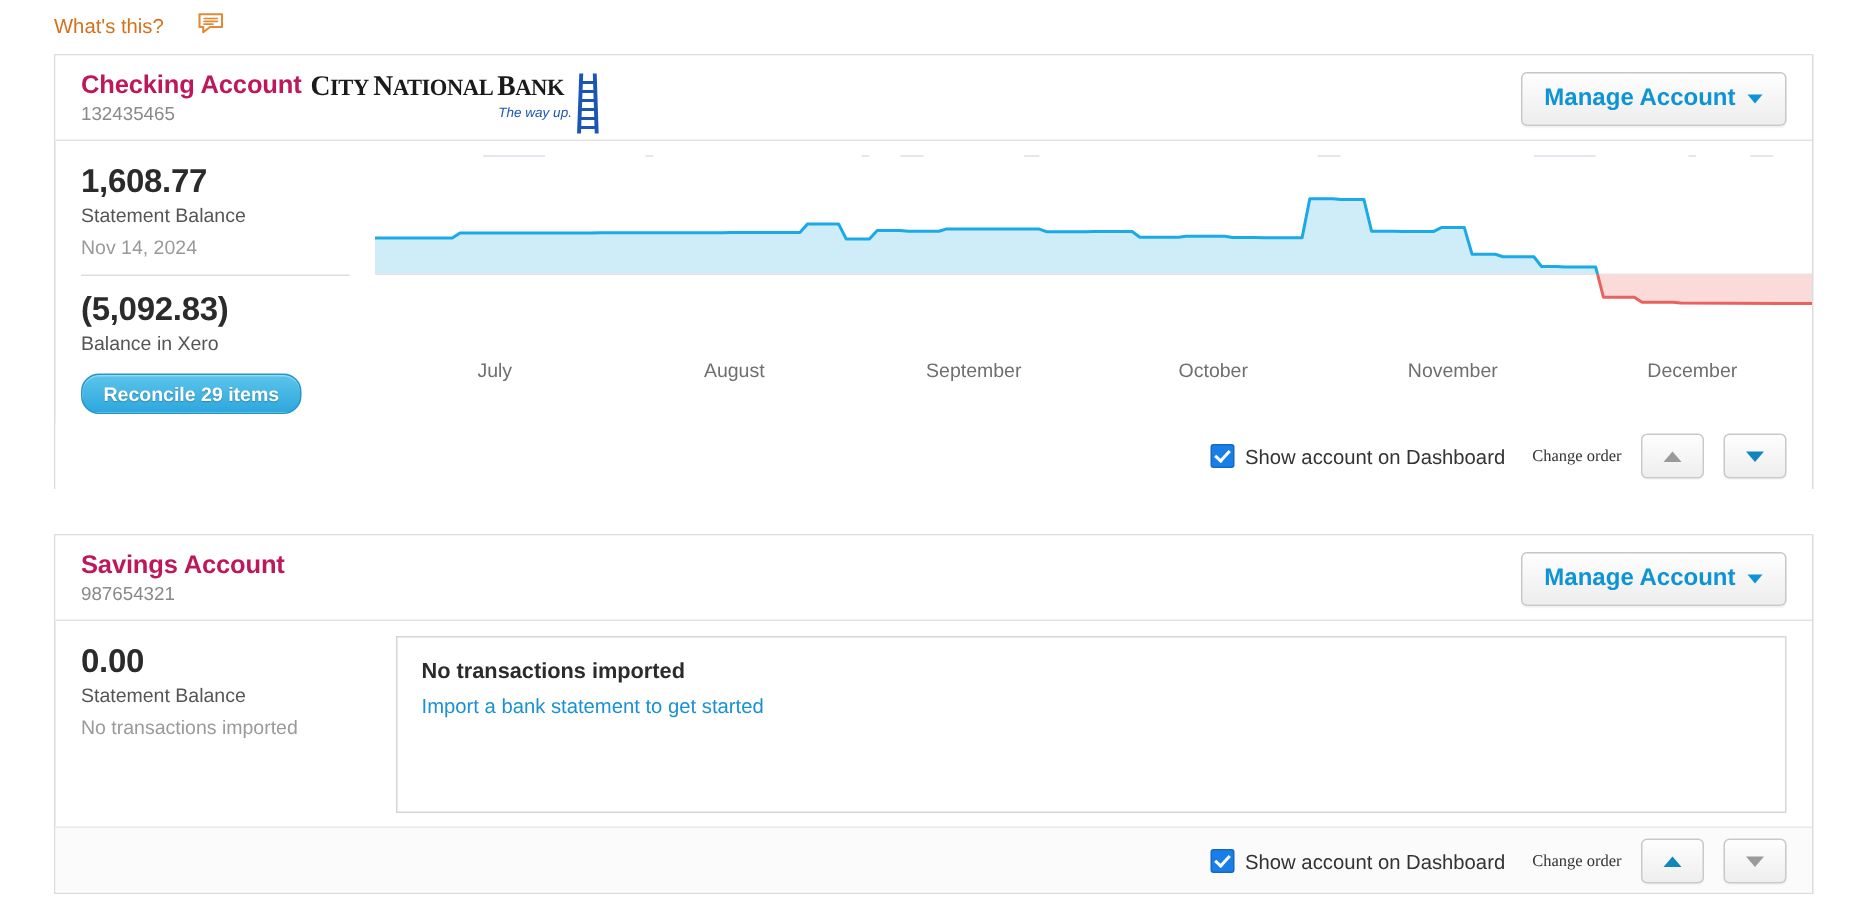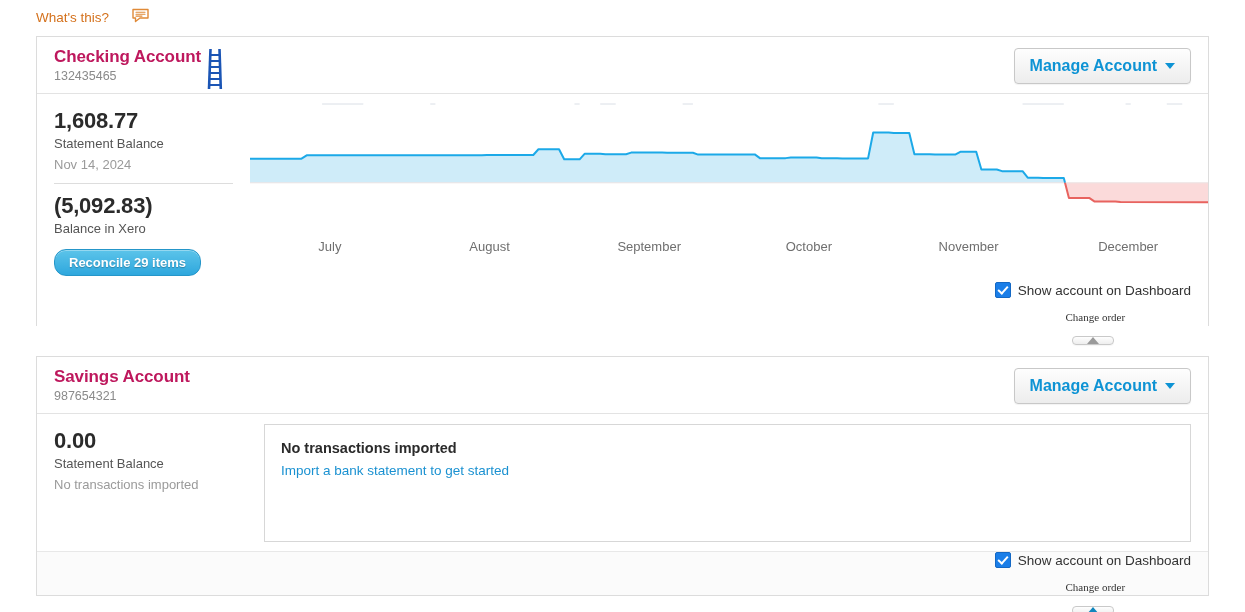--- a/index.html
+++ b/index.html
@@ -250,21 +250,20 @@
   }
   #card-checking .card-footer { background: #ffffff; border-top: none; }
   .footer-controls {
     position: absolute;
     right: 17px;
     top: 0;
     height: 44px;
     display: flex;
     align-items: center;
     gap: 13px;
-    flex-direction: column;
   }
   .checkbox-group { display: flex; align-items: center; gap: 7px; cursor: pointer; }
   .checkbox {
     width: 14px; height: 14px;
     background: #1a7ee8;
     border: 1px solid #1468c4;
     border-radius: 2px;
     position: relative;
     flex: none;
   }
@@ -320,20 +319,26 @@
     </span>
   </div>
 
   <div class="card" id="card-checking">
 
     <div class="card-header">
       <div class="acct-title">Checking Account</div>
       <div class="acct-number">132435465</div>
 
       <div class="bank-logo">
+        <div class="bank-logo-words">
+          <div class="bank-logo-name">
+            <span class="cap">C</span><span>ITY </span><span class="cap">N</span><span>ATIONAL </span><span class="cap">B</span><span>ANK</span>
+          </div>
+          <div class="bank-logo-tag">The way up.</div>
+        </div>
         <span class="ladder">
           <svg width="17" height="44" viewBox="0 0 17 44">
             <path d="M3.5 2 L2 42" stroke="#1b55b5" stroke-width="2.6"></path>
             <path d="M12.5 2 L13.8 42" stroke="#1b55b5" stroke-width="2.6"></path>
             <path d="M3.2 8 h9.5 M3.0 14 h9.8 M2.8 20 h10.1 M2.6 26 h10.4 M2.4 32 h10.7 M2.2 38 h11" stroke="#1b55b5" stroke-width="2.1"></path>
           </svg>
         </span>
       </div>
 
       <div class="manage-btn">

